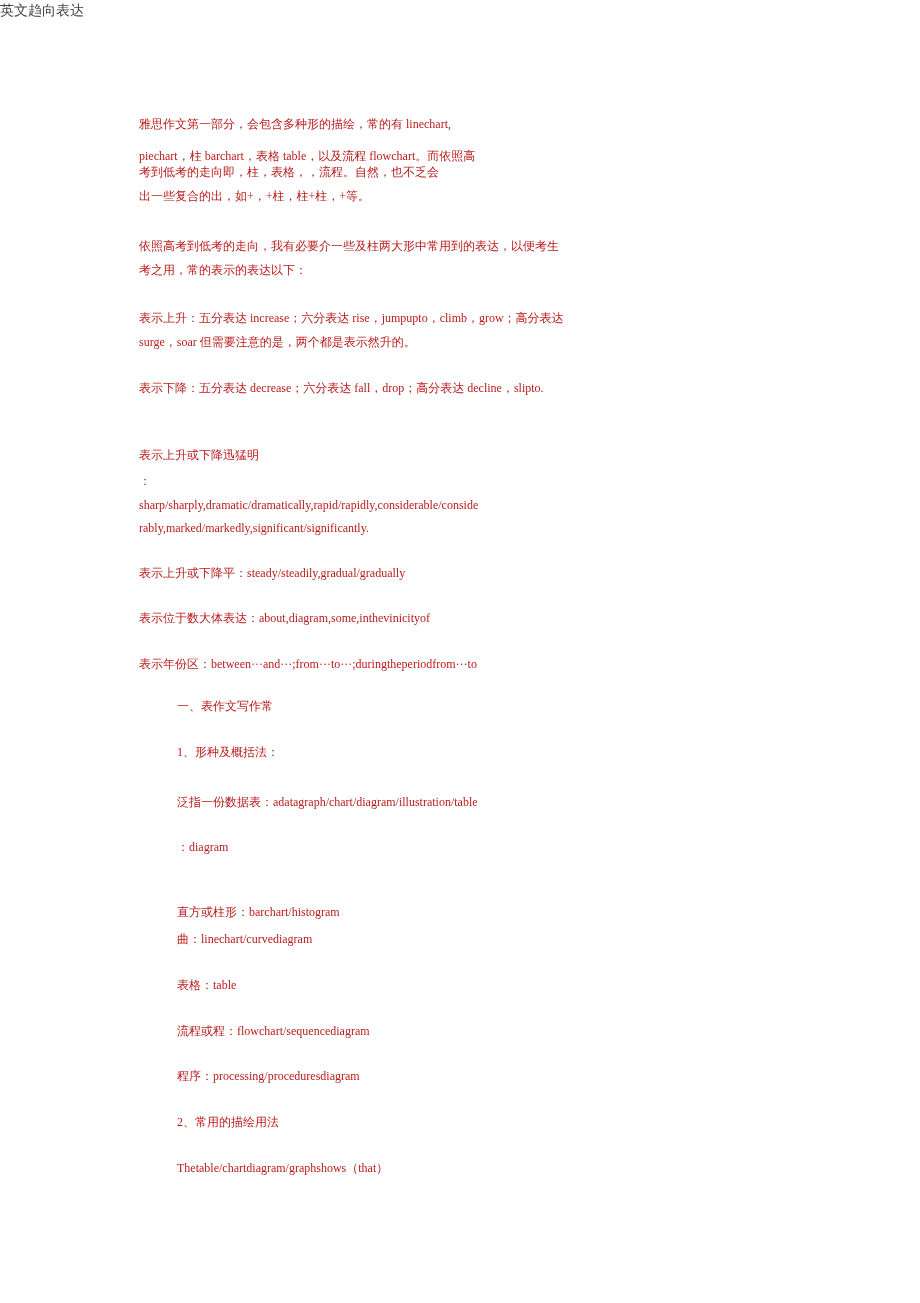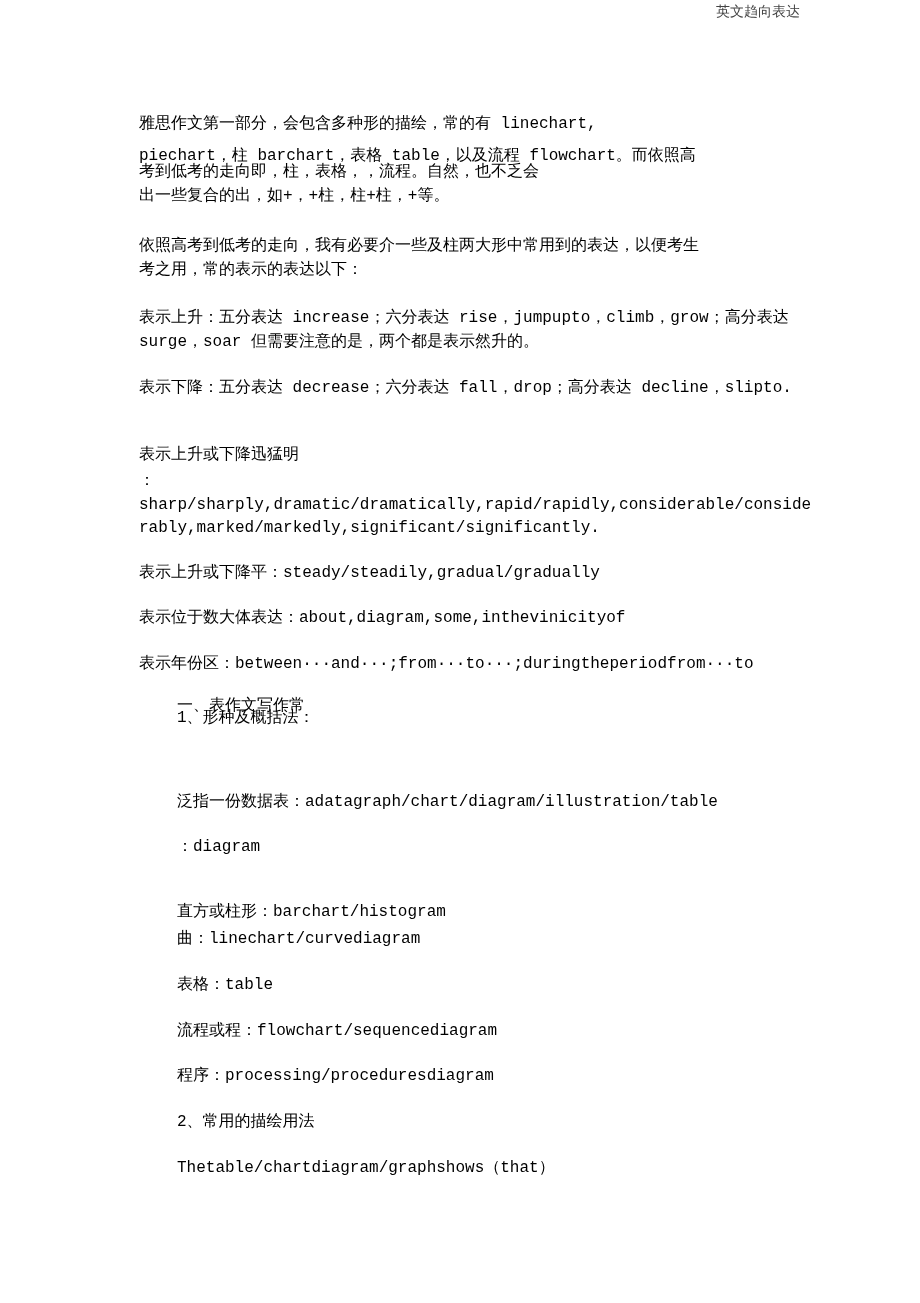--- a/index.html
+++ b/index.html
@@ -1,18 +1,18 @@
 <!DOCTYPE html>
 <html><head>
   <meta charset="utf-8">
   <style>
     html, body { margin: 0; padding: 0; background: #ffffff; }
     body { width: 920px; height: 1303px; position: relative; overflow: hidden; color: #111111; }
-    .header { position: absolute; top: 0; left: 0; width: 800px; text-align: right; font-family: Liberation Sans, sans-serif; font-size: 14px; color: #444444; line-height: 22px; }
-    .line { position: absolute; font-family: Liberation Mono, monospace; font-size: 16px; line-height: 24px; white-space: nowrap; color: #000000; }
+    .header { position: absolute; top: 0; left: 0; width: 800px; text-align: left; font-family: Liberation Mono, monospace; font-size: 14px; color: #444444; line-height: 22px; }
+    .line { position: absolute; font-family: Liberation Serif, serif; font-size: 12px; line-height: 24px; white-space: nowrap; color: #b91c1c; }
     .l1 { left: 139px; }
     .l2 { left: 177px; }
   </style>
 </head>
 <body>
 
 <div class="header">英文趋向表达</div>
 
 <div>
   <div class="line l1" style="top:112px">雅思作文第一部分，会包含多种形的描绘，常的有 linechart,</div>
@@ -31,21 +31,21 @@
   <div class="line l1" style="top:443px">表示上升或下降迅猛明</div>
   <div class="line l1" style="top:469px">：</div>
   <div class="line l1" style="top:493px">sharp/sharply,dramatic/dramatically,rapid/rapidly,considerable/conside</div>
   <div class="line l1" style="top:516px">rably,marked/markedly,significant/significantly.</div>
 
   <div class="line l1" style="top:561px">表示上升或下降平：steady/steadily,gradual/gradually</div>
   <div class="line l1" style="top:606px">表示位于数大体表达：about,diagram,some,inthevinicityof</div>
   <div class="line l1" style="top:652px">表示年份区：between···and···;from···to···;duringtheperiodfrom···to</div>
 
   <div class="line l2" style="top:694px">一、表作文写作常</div>
-  <div class="line l2" style="top:706px">1、形种及概括法：</div>
+  <div class="line l2" style="top:740px">1、形种及概括法：</div>
   <div class="line l2" style="top:790px">泛指一份数据表：adatagraph/chart/diagram/illustration/table</div>
   <div class="line l2" style="top:835px">：diagram</div>
   <div class="line l2" style="top:900px">直方或柱形：barchart/histogram</div>
   <div class="line l2" style="top:927px">曲：linechart/curvediagram</div>
   <div class="line l2" style="top:973px">表格：table</div>
   <div class="line l2" style="top:1019px">流程或程：flowchart/sequencediagram</div>
   <div class="line l2" style="top:1064px">程序：processing/proceduresdiagram</div>
   <div class="line l2" style="top:1110px">2、常用的描绘用法</div>
   <div class="line l2" style="top:1156px">Thetable/chartdiagram/graphshows（that）</div>
 </div>

